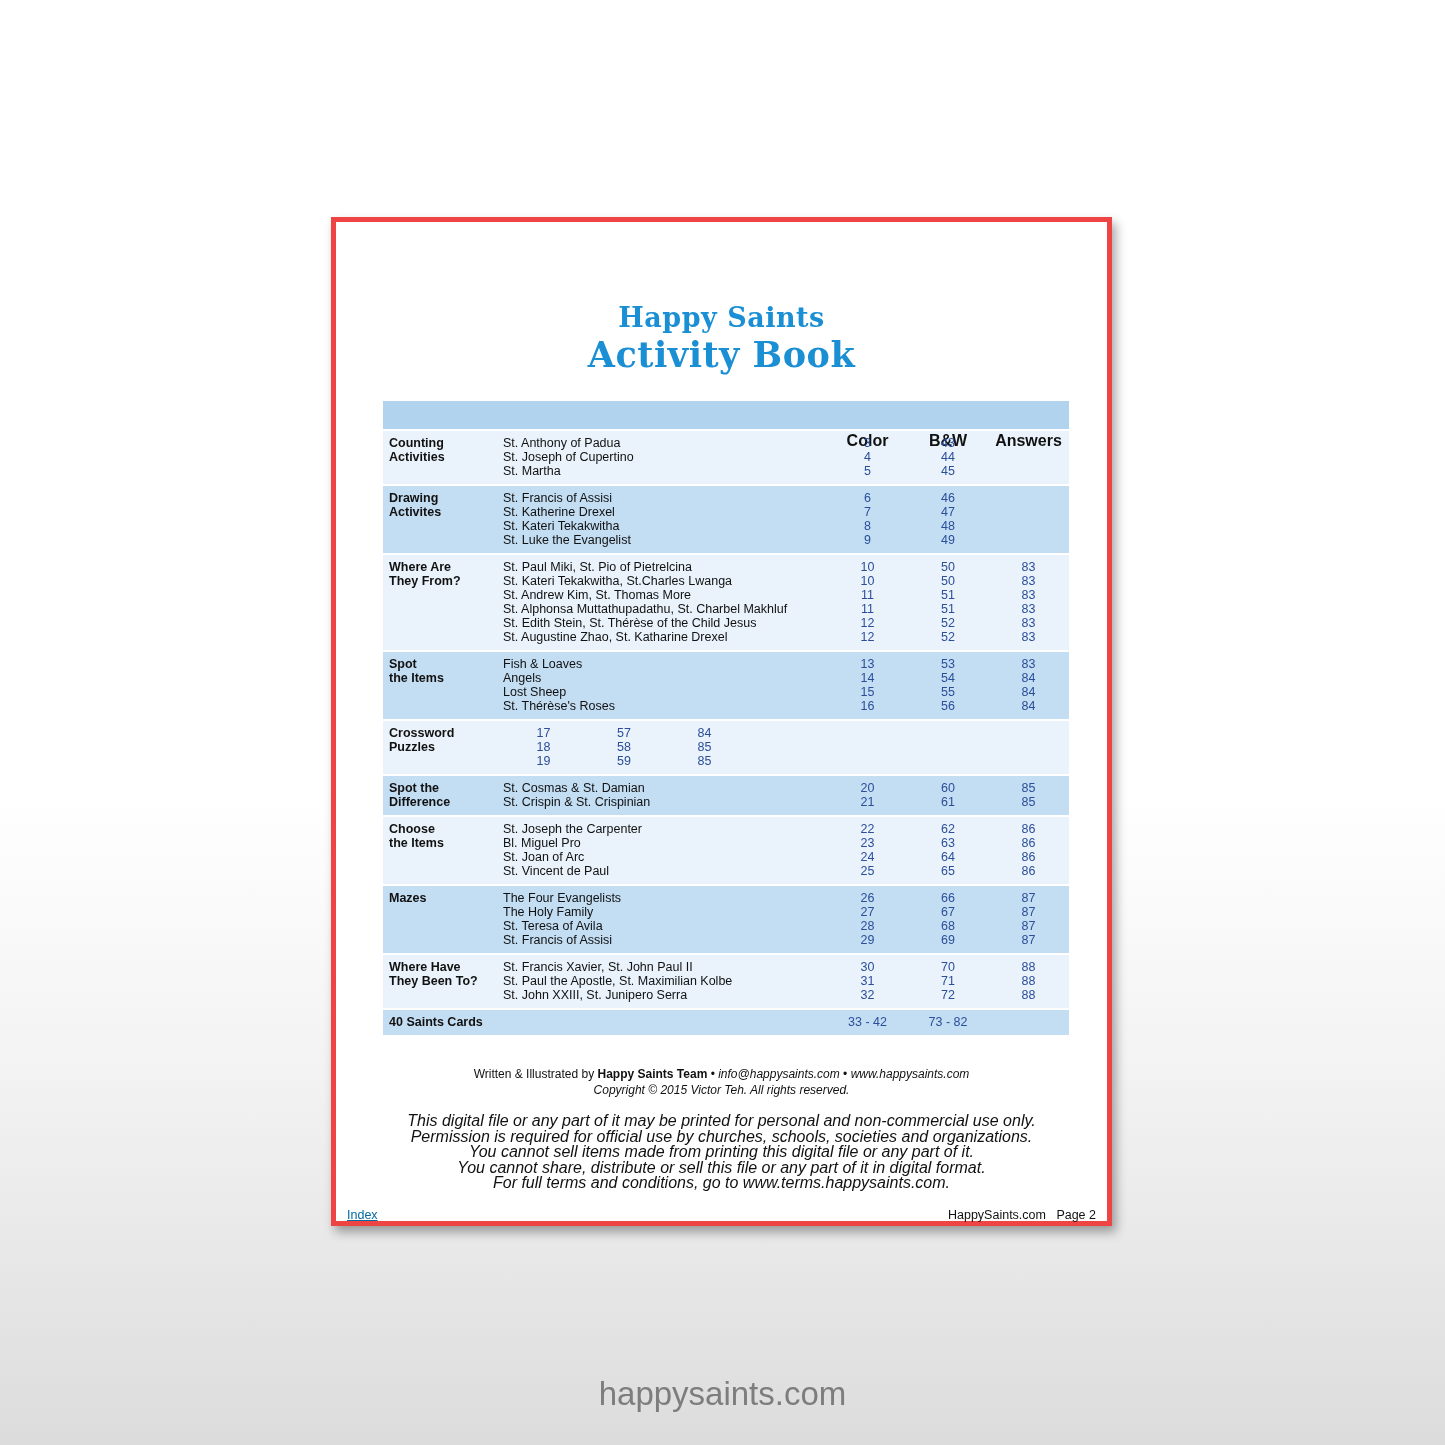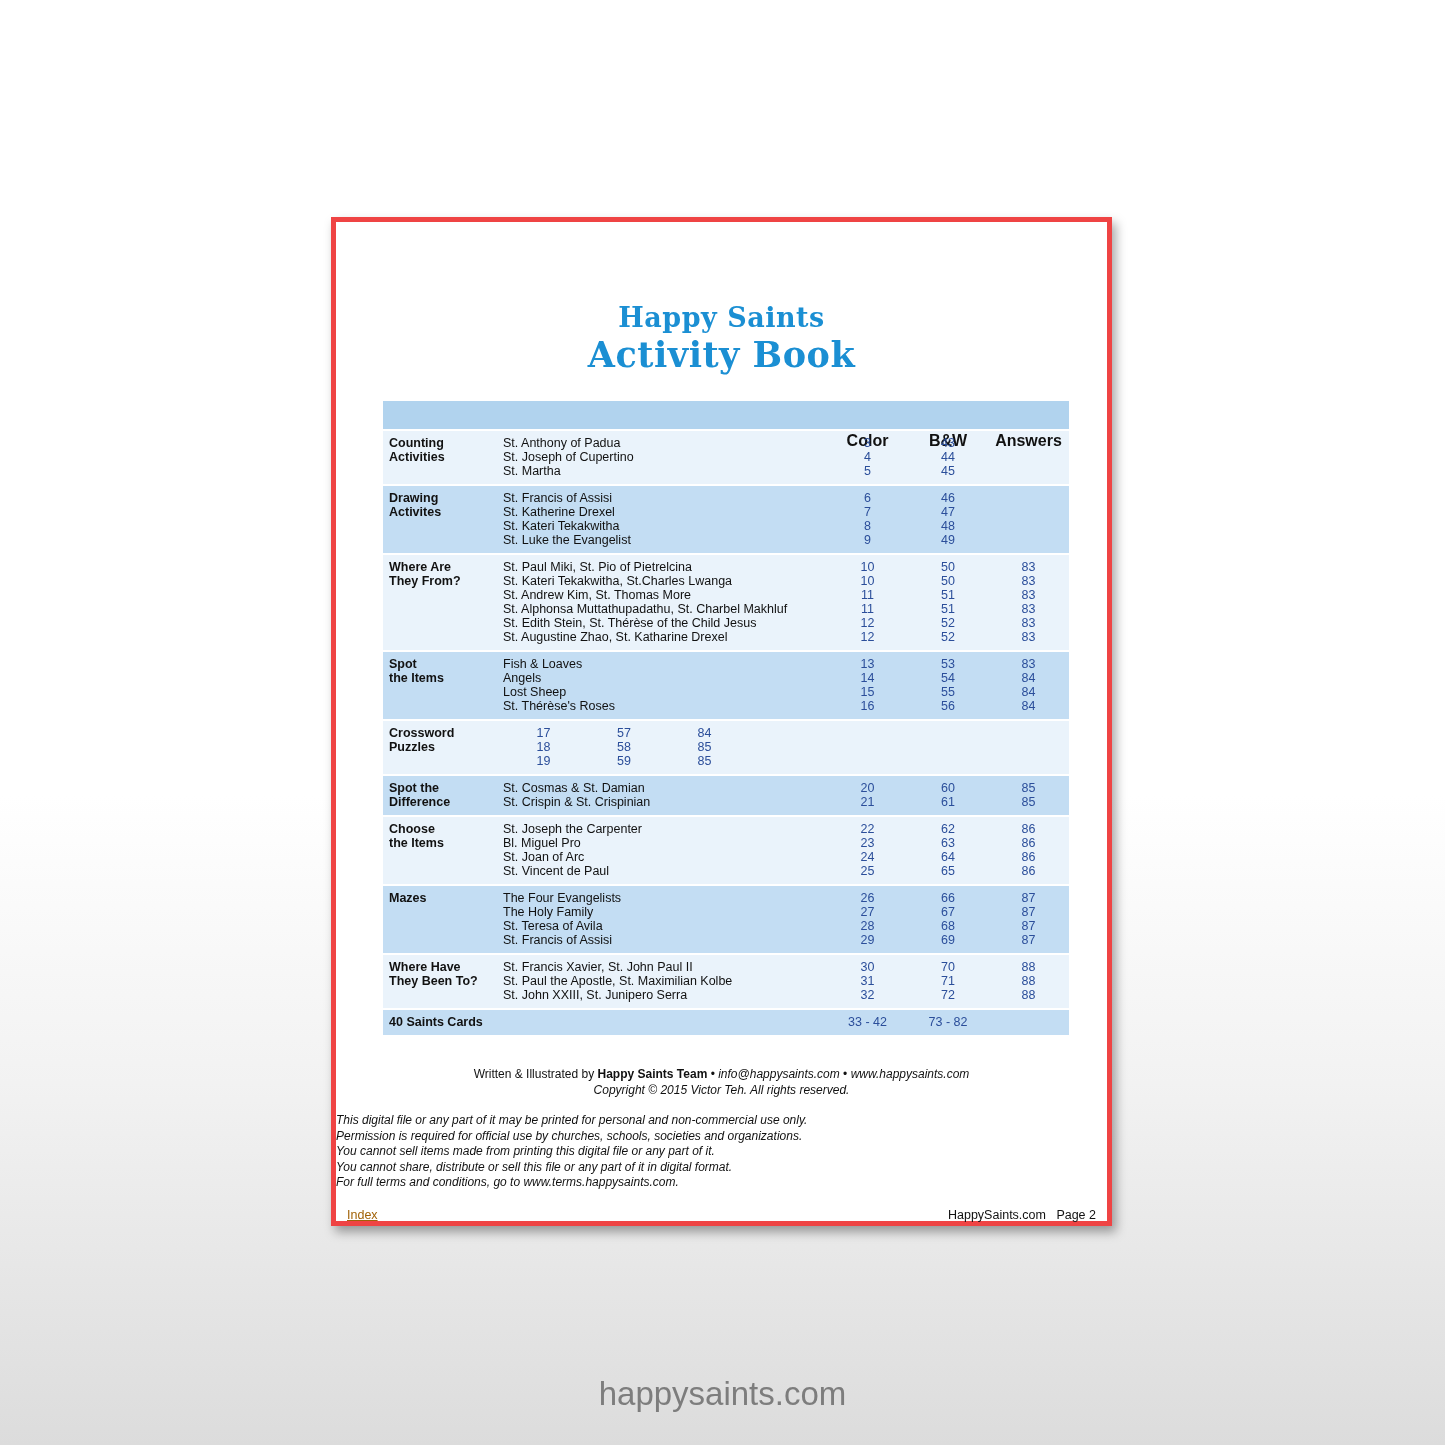--- a/index.html
+++ b/index.html
@@ -28,23 +28,23 @@
   .thead .h.blank{width:444px;}
   .group{display:flex;padding:5px 0 6px 0;border-top:2px solid #ffffff;}
   .group.light{background:#eaf3fb;}
   .group.dark{background:#c3ddf3;}
   .group .cat{width:114px;padding-left:6px;font-weight:bold;line-height:14px;white-space:pre-line;}
   .group .col{line-height:14px;}
   .group .items{width:324px;}
   .group .num{color:#2b4e9a;text-align:center;}
   .row-line{height:14px;white-space:nowrap;}
   .footer-credit{position:absolute;top:845px;left:0;width:100%;text-align:center;font-size:12px;line-height:15.5px;}
-  .footer-legal{position:absolute;top:891px;left:0;width:100%;font-size:12px;line-height:15.5px;font-style:italic;}
+  .footer-legal{position:absolute;top:891px;left:0;width:100%;text-align:center;font-size:16px;line-height:15.5px;font-style:italic;}
   .bottom-bar{position:absolute;left:11px;right:11px;top:986px;font-size:12.5px;display:flex;justify-content:space-between;}
-  .bottom-bar a{color:#a16207;text-decoration:underline;}
+  .bottom-bar a{color:#0369a1;text-decoration:underline;}
   .site-url{position:absolute;left:0;width:100%;top:1375px;text-align:center;font-size:33px;color:#7d7d7d;}
 </style>
 </head>
 <body>
 
 <div class="page">
   <div class="title title1">Happy Saints</div>
   <div class="title title2">Activity Book</div>
 
   <div class="toc">

